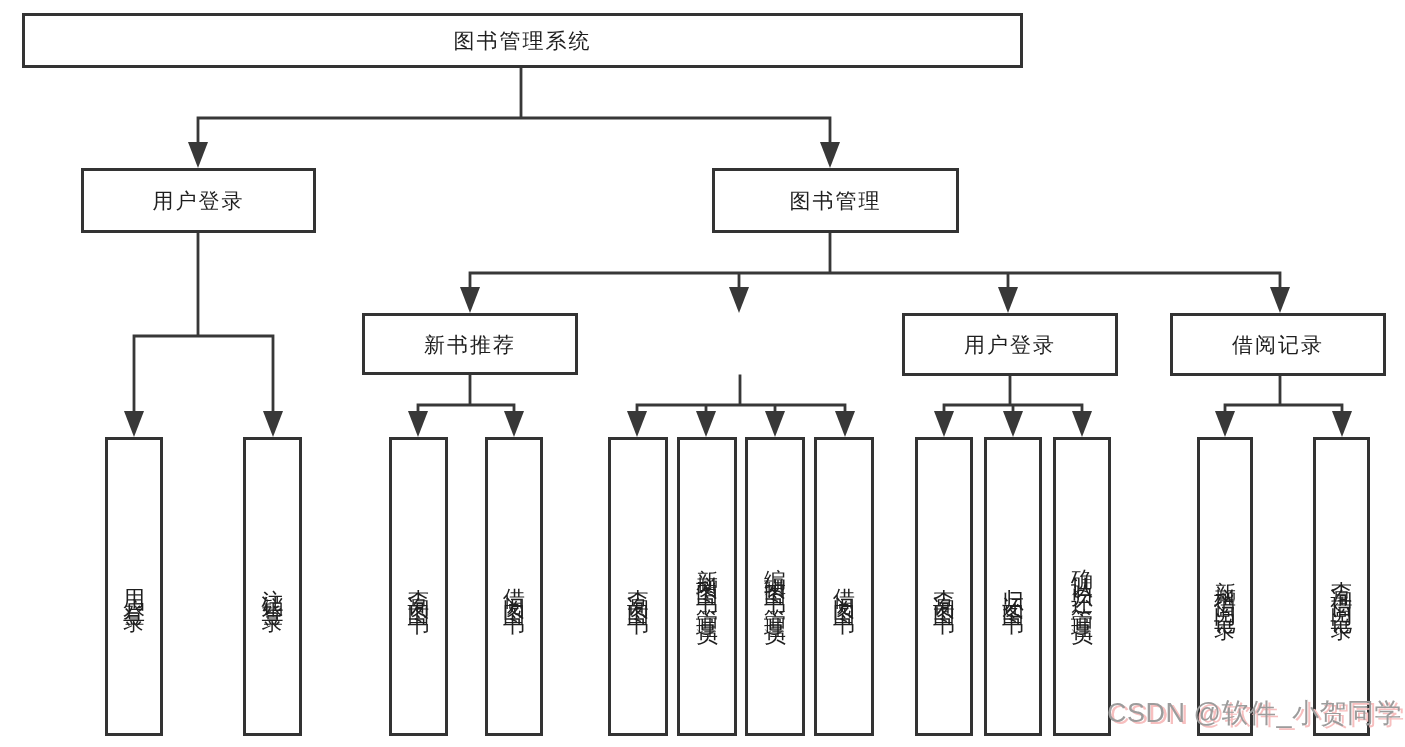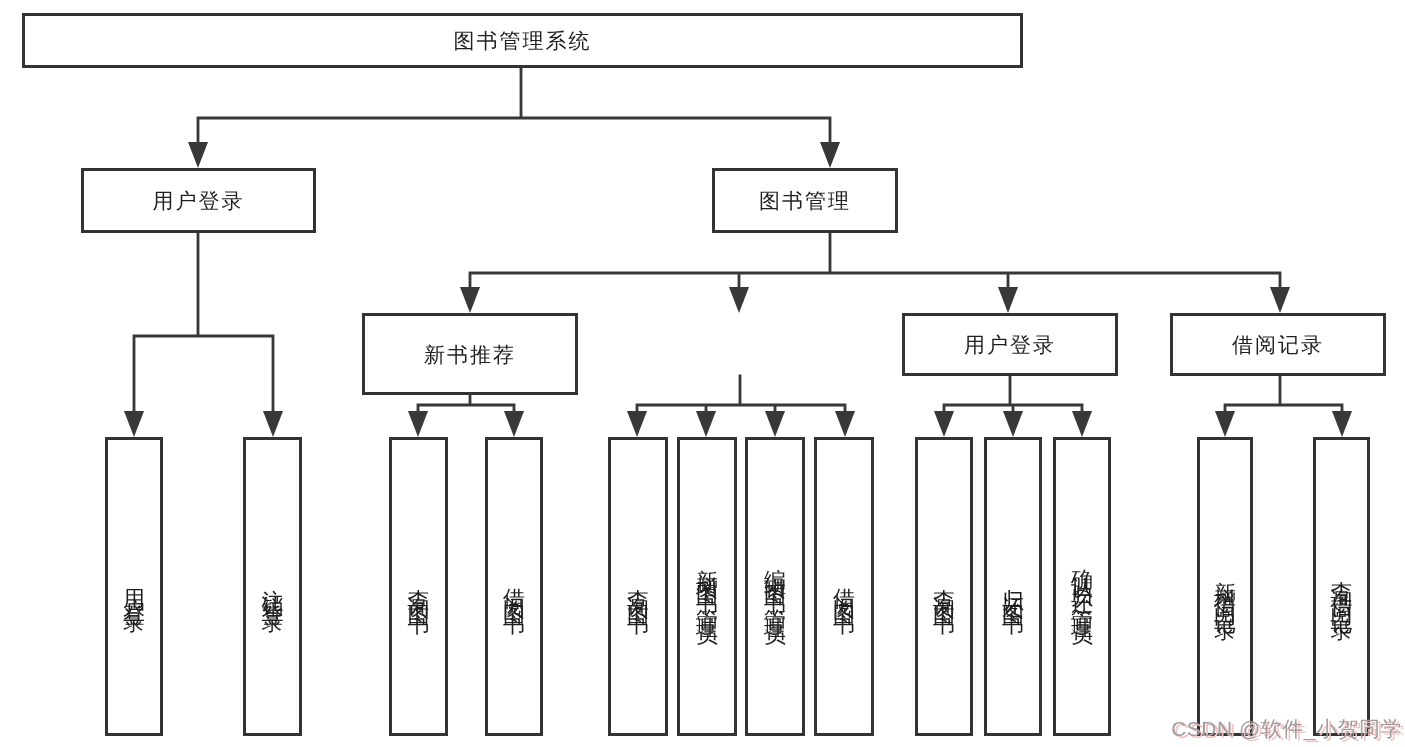--- a/index.html
+++ b/index.html
@@ -30,22 +30,22 @@
     border:3px solid var(--box-border); background:#fff;
     display:flex; align-items:center; justify-content:center;
     top:437px; height:299px;
   }
   .vtext{
     writing-mode:vertical-rl; text-orientation:mixed;
     font-size:22px; color:var(--text); line-height:1;
     letter-spacing:8px;
   }
   .watermark{
-    position:absolute; right:3px; bottom:4px; z-index:10;
-    font-size:21px; color:var(--watermark-text);
+    position:absolute; right:3px; bottom:16px; z-index:10;
+    font-size:27px; color:var(--watermark-text);
     text-shadow:3px 2px 0 var(--watermark-shadow);
     letter-spacing:0.5px; white-space:nowrap;margin-left:38px;
   }
 </style>
 </head>
 <body>
 
 <div class="canvas">
 
   <svg class="wires" width="1405" height="747" viewBox="0 0 1405 747">
@@ -81,25 +81,25 @@
     <polygon points="1332,411 1352,411 1342,437"></polygon>
   </svg>
 
   <div class="box" style="left:22px;top:13px;width:1001px;height:55px">
     <span>图书管理系统</span>
   </div>
 
   <div class="box" style="left:81px;top:168px;width:235px;height:65px">
     <span>用户登录</span>
   </div>
-  <div class="box" style="left:712px;top:168px;width:186px;height:65px">
+  <div class="box" style="left:712px;top:168px;width:247px;height:65px">
     <span>图书管理</span>
   </div>
 
-  <div class="box" style="left:362px;top:313px;width:216px;height:82px">
+  <div class="box" style="left:362px;top:313px;width:216px;height:62px">
     <span>新书推荐</span>
   </div>
   <div class="box" style="left:902px;top:313px;width:216px;height:63px">
     <span>用户登录</span>
   </div>
   <div class="box" style="left:1170px;top:313px;width:216px;height:63px">
     <span>借阅记录</span>
   </div>
 
   <div class="vbox" style="left:105px;width:58px">

